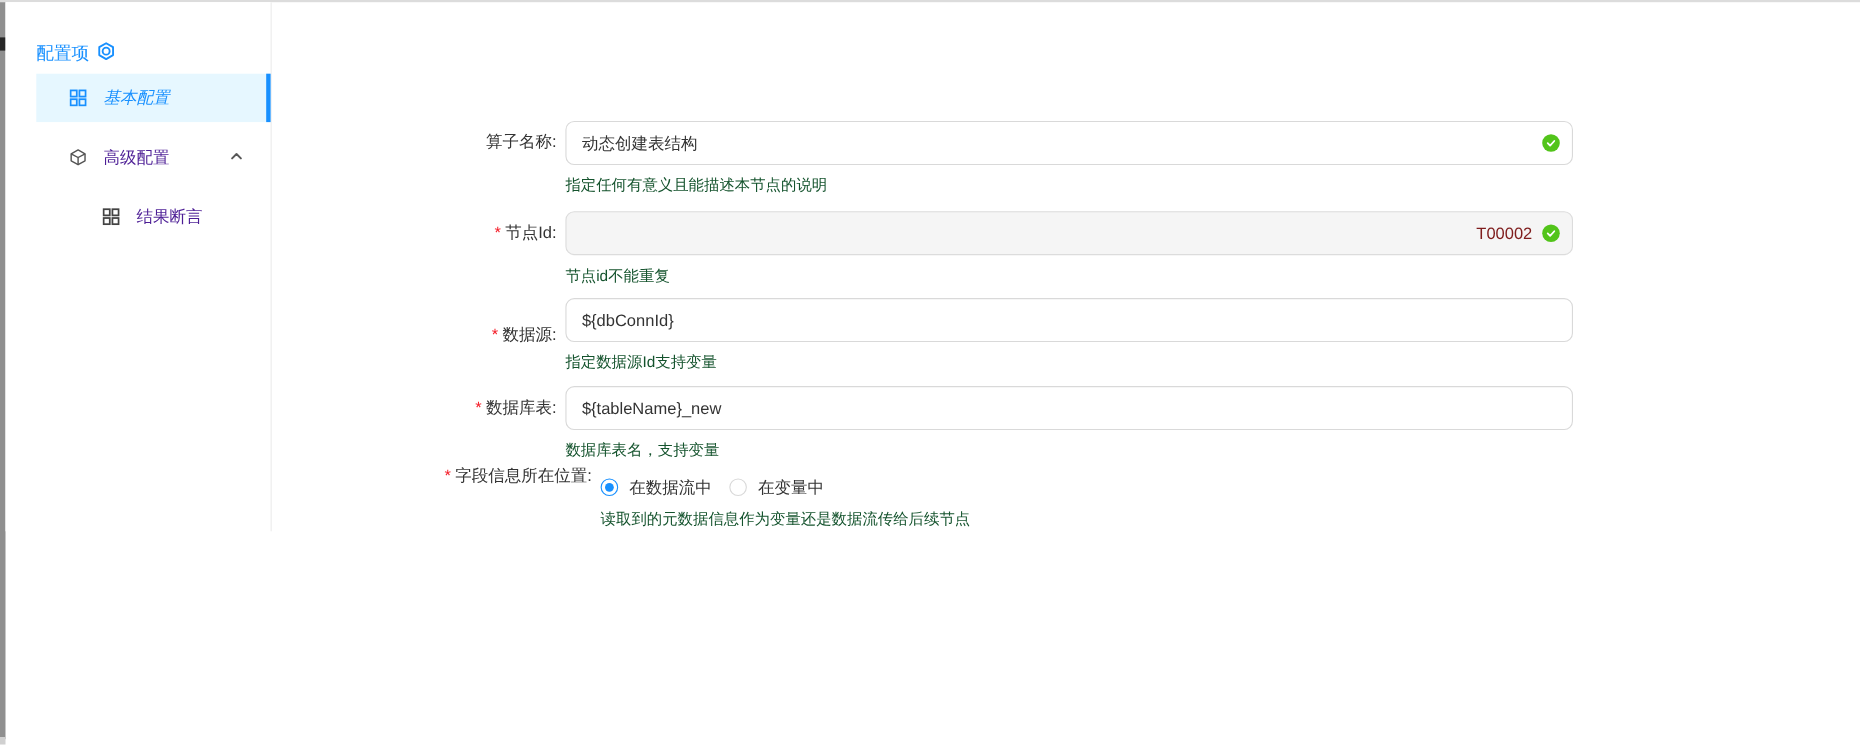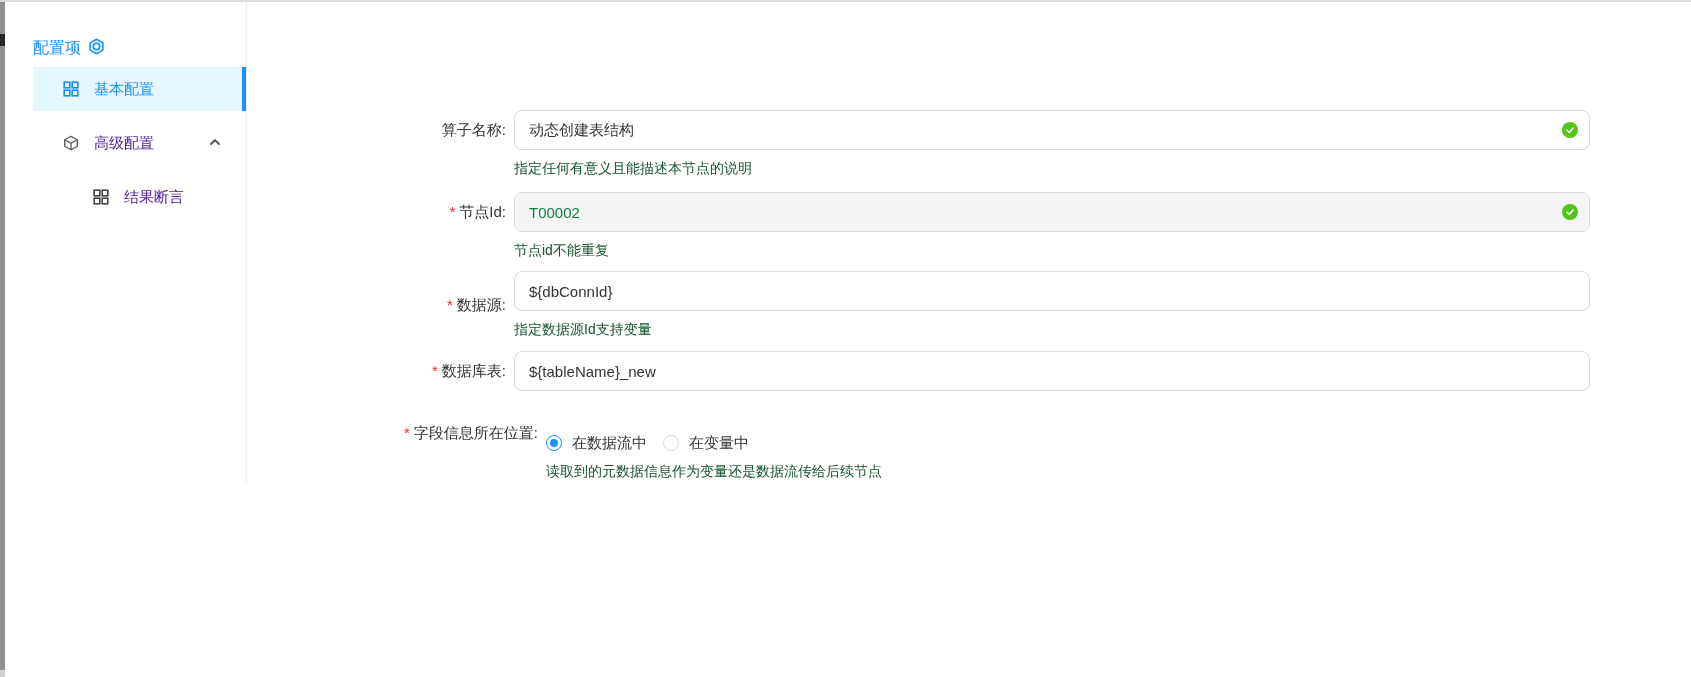--- a/index.html
+++ b/index.html
@@ -15,40 +15,40 @@
 
   
   .sidebar { position:absolute; left:5px; top:2px; width:241px; height:481px;
              background:#fff; border-right:1px solid #ececec; box-sizing:content-box; }
   .sidebar-title { position:absolute; left:28px; top:36px; display:flex; align-items:center;
                    gap:7px; color:#1890ff; font-size:16px; font-weight:400; }
   .menu { position:absolute; left:28px; right:0; top:65px; }
   .menu-item { height:44px; display:flex; align-items:center; margin-bottom:10px;
                padding-left:30px; gap:15px; font-size:15px; color:#4c1d95; cursor:pointer;
                position:relative; }
-  .menu-item.selected { background:#e6f7ff; color:#1890ff; }
+  .menu-item.selected { background:#e6f7ff; color:#1890ff;font-style:italic; }
   .menu-item.selected .bar { position:absolute; right:0; top:0; width:4px; height:44px; background:#1890ff; }
   .menu-item.child { padding-left:60px; }
   .menu-item .icon { width:16px; height:16px; display:flex; align-items:center; justify-content:center; }
   .caret { position:absolute; right:24px; top:14px; width:14px; height:14px; }
 
   
   .form { position:absolute; left:246px; top:0; right:0; height:677px; }
   .form-row { position:absolute; left:0; right:0; display:flex; align-items:flex-start; }
   .r1 { top:110px; } .r2 { top:192px; } .r3 { top:271px;align-items:center; } .r4 { top:351px; } .r5 { top:413px;padding-left:32px; }
   .f-label { width:260px; text-align:right; font-size:15px; color:#333;
              line-height:40px; white-space:nowrap; }
   .req { color:#f5222d; margin-right:4px; font-size:15px; }
   .f-control { margin-left:8px; width:916px; }
-  .input-wrap { position:relative; width:1076px; height:40px; }
+  .input-wrap { position:relative; width:916px; height:40px; }
   .text-input { width:100%; height:40px; box-sizing:border-box; border:1px solid #d9d9d9;
                 border-radius:8px; padding:0 36px 0 14px; font-size:15px; color:#333;
                 outline:none; background:#fff;
                 font-family:"Liberation Sans","DejaVu Sans",sans-serif; }
-  .text-input:disabled { background:#f5f5f5; color:#15803d; border-color:#dcdcdc; }
+  .text-input:disabled { background:#f5f5f5; color:#7f1d1d; border-color:#dcdcdc;text-align:right; }
   .check-badge { position:absolute; right:12px; top:12px; width:16px; height:16px;
                  border-radius:50%; background:#52c41a; display:flex; align-items:center;
                  justify-content:center; }
   .helper { margin-top:9px; font-size:14px; color:#14532d; line-height:18px; }
 
   .radio-row { height:40px; display:flex; align-items:center; }
   .radio-opt { display:flex; align-items:center; margin-right:16px; cursor:pointer;
                font-size:15px; color:#333;margin-top:20px; }
   .radio-circle { width:16px; height:16px; border-radius:50%; border:1px solid #d9d9d9;
                   background:#fff; margin-right:10px; position:relative; box-sizing:border-box;
@@ -174,20 +174,21 @@
     </div>
 
     <div class="form-row r4">
       <div class="f-label">
         <span class="req">*</span><span>数据库表:</span>
       </div>
       <div class="f-control">
         <div class="input-wrap">
           <input class="text-input" type="text" value="${tableName}_new" style="">
         </div>
+        <div class="helper">数据库表名，支持变量</div>
       </div>
     </div>
 
     <div class="form-row r5">
       <div class="f-label">
         <span class="req">*</span><span>字段信息所在位置:</span>
       </div>
       <div class="f-control">
         <div class="radio-row">
           <span class="radio-opt">

